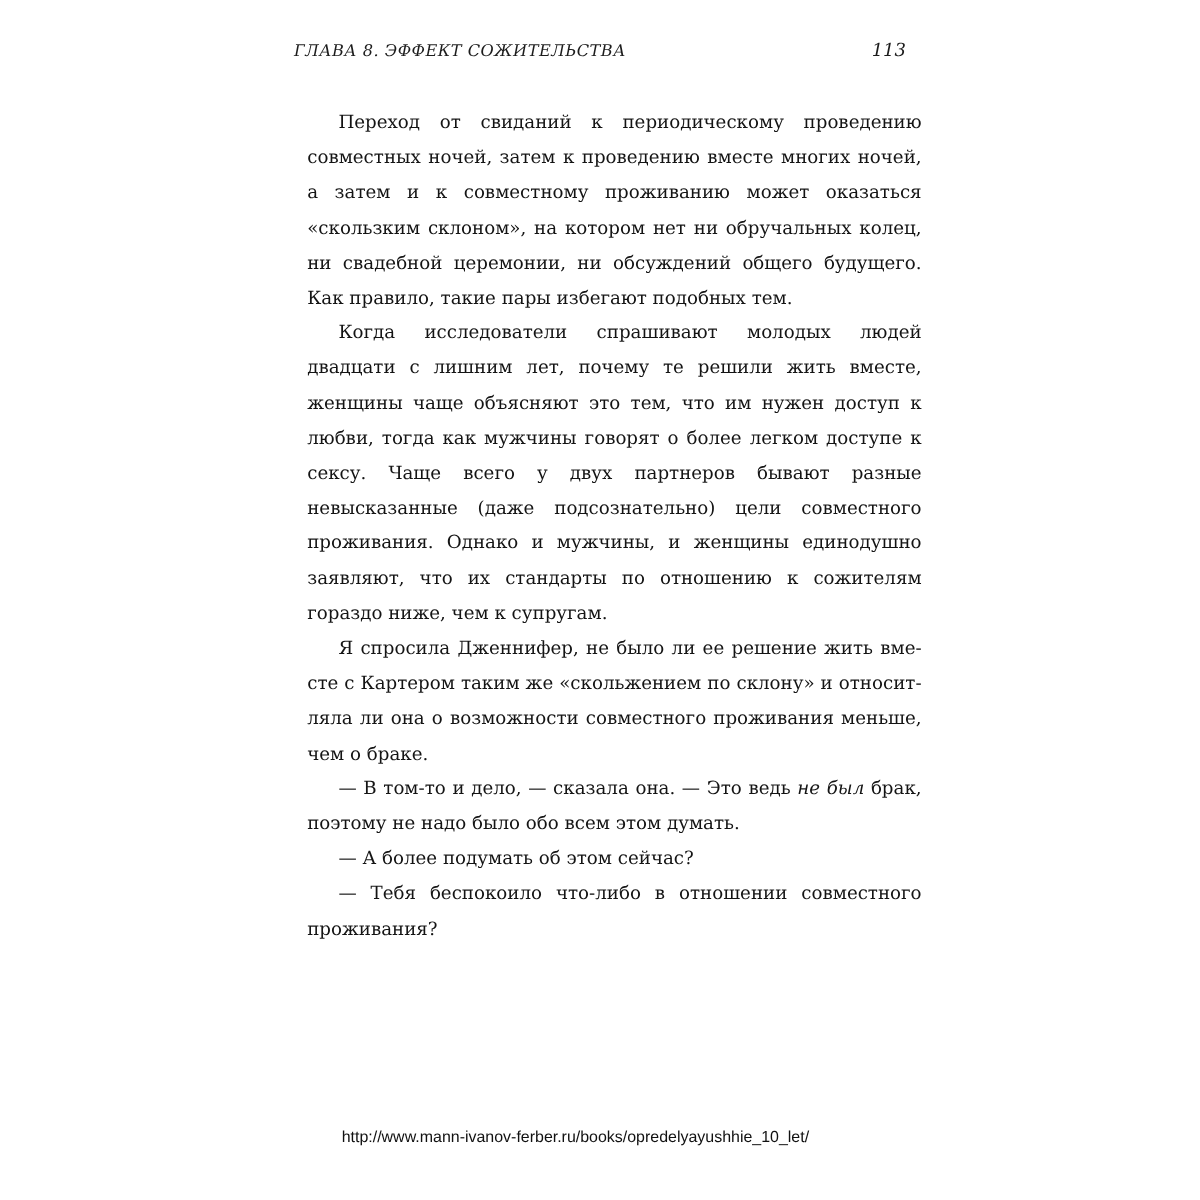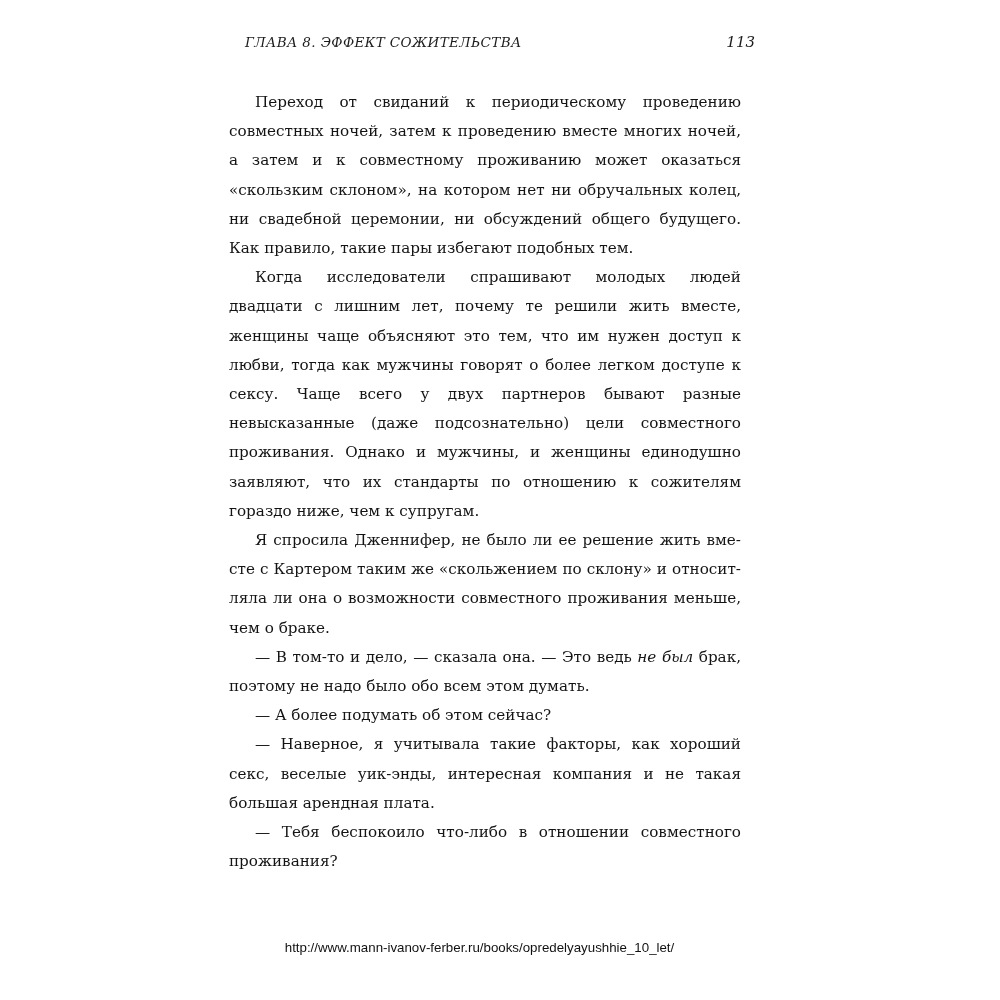--- a/index.html
+++ b/index.html
@@ -42,21 +42,21 @@
     text-align: right;
   }
   .page-number {
     font-family: "DejaVu Serif", serif;
     font-style: italic;
     font-size: 15px;
     color: #1c1c1c;
   }
   .body-text {
     position: absolute;
-    left: 229px;
+    left: 256px;
     top: 88px;
     width: 512px;
     font-family: "DejaVu Serif", serif;
     font-size: 15.2px;
     line-height: 29.2px;
     text-align: justify;
     color: #141414;
     -webkit-font-smoothing: antialiased;
   }
   .body-text p {
@@ -87,19 +87,18 @@
     <span class="chapter-title">ГЛАВА 8. ЭФФЕКТ СОЖИТЕЛЬСТВА</span>
     <span class="page-number">113</span>
   </div>
 
   <div class="body-text">
     <p>Переход от свиданий к периодическому проведению совмест­ных ночей, затем к проведению вместе многих ночей, а затем и к совместному проживанию может оказаться «скользким склоном», на котором нет ни обручальных колец, ни свадеб­ной церемонии, ни обсуждений общего будущего. Как прави­ло, такие пары избегают подобных тем.</p>
     <p>Когда исследователи спрашивают молодых людей двадцати с лишним лет, почему те решили жить вместе, женщины чаще объясняют это тем, что им нужен доступ к любви, тогда как мужчины говорят о более легком доступе к сексу. Чаще всего у двух партнеров бывают разные невысказанные (даже подсоз­нательно) цели совместного проживания. Однако и мужчины, и женщины единодушно заявляют, что их стандарты по отно­шению к сожителям гораздо ниже, чем к супругам.</p>
     <p>Я спросила Дженнифер, не было ли ее решение жить вме­сте с Картером таким же «скольжением по склону» и относит­ляла ли она о возможности совместного проживания меньше, чем о браке.</p>
     <p><span>— В том-то и дело, — сказала она. — Это ведь </span><em>не был</em><span> брак, поэтому не надо было обо всем этом думать.</span></p>
     <p>— А более подумать об этом сейчас?</p>
-    <p>— Наверное, я учитывала такие факторы, как хороший секс, веселые уик-энды, интересная компания и не такая боль­шая арендная плата.</p>
     <p>— Тебя беспокоило что-либо в отношении совместного проживания?</p>
   </div>
 
   <div class="footer-url">http://www.mann-ivanov-ferber.ru/books/opredelyayushhie_10_let/</div>
 
 </div>
 
 </body></html>

